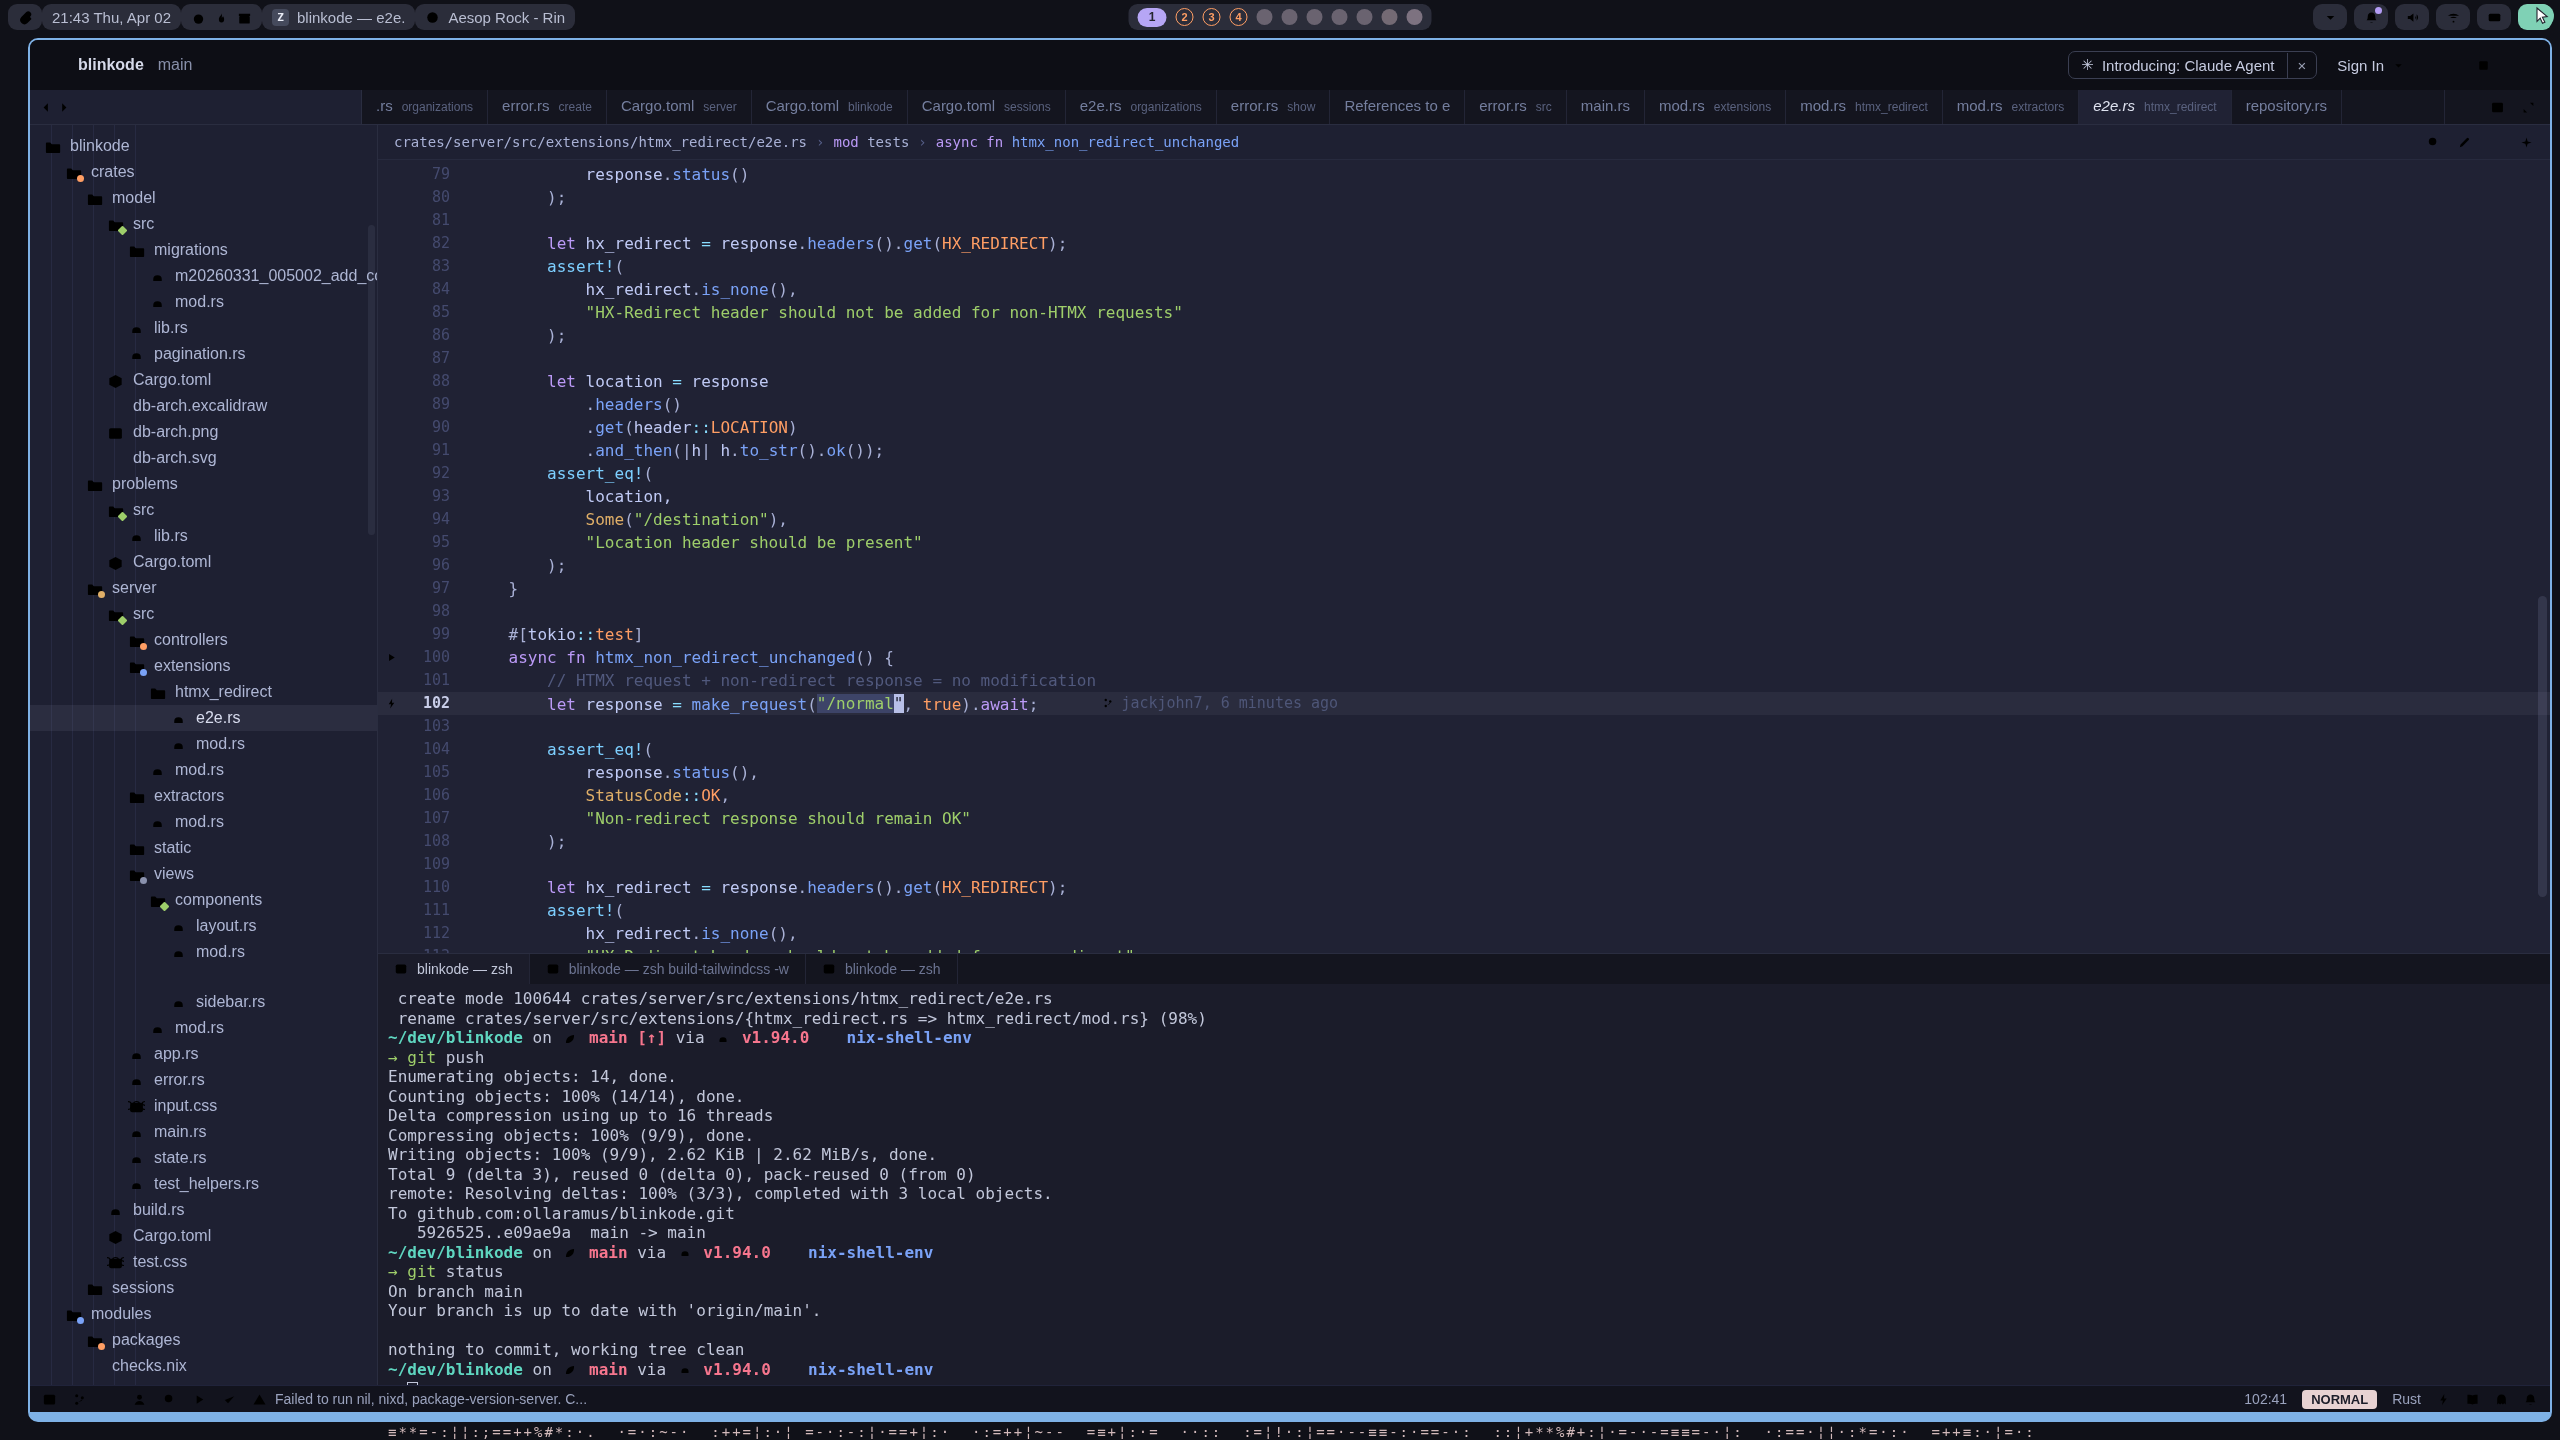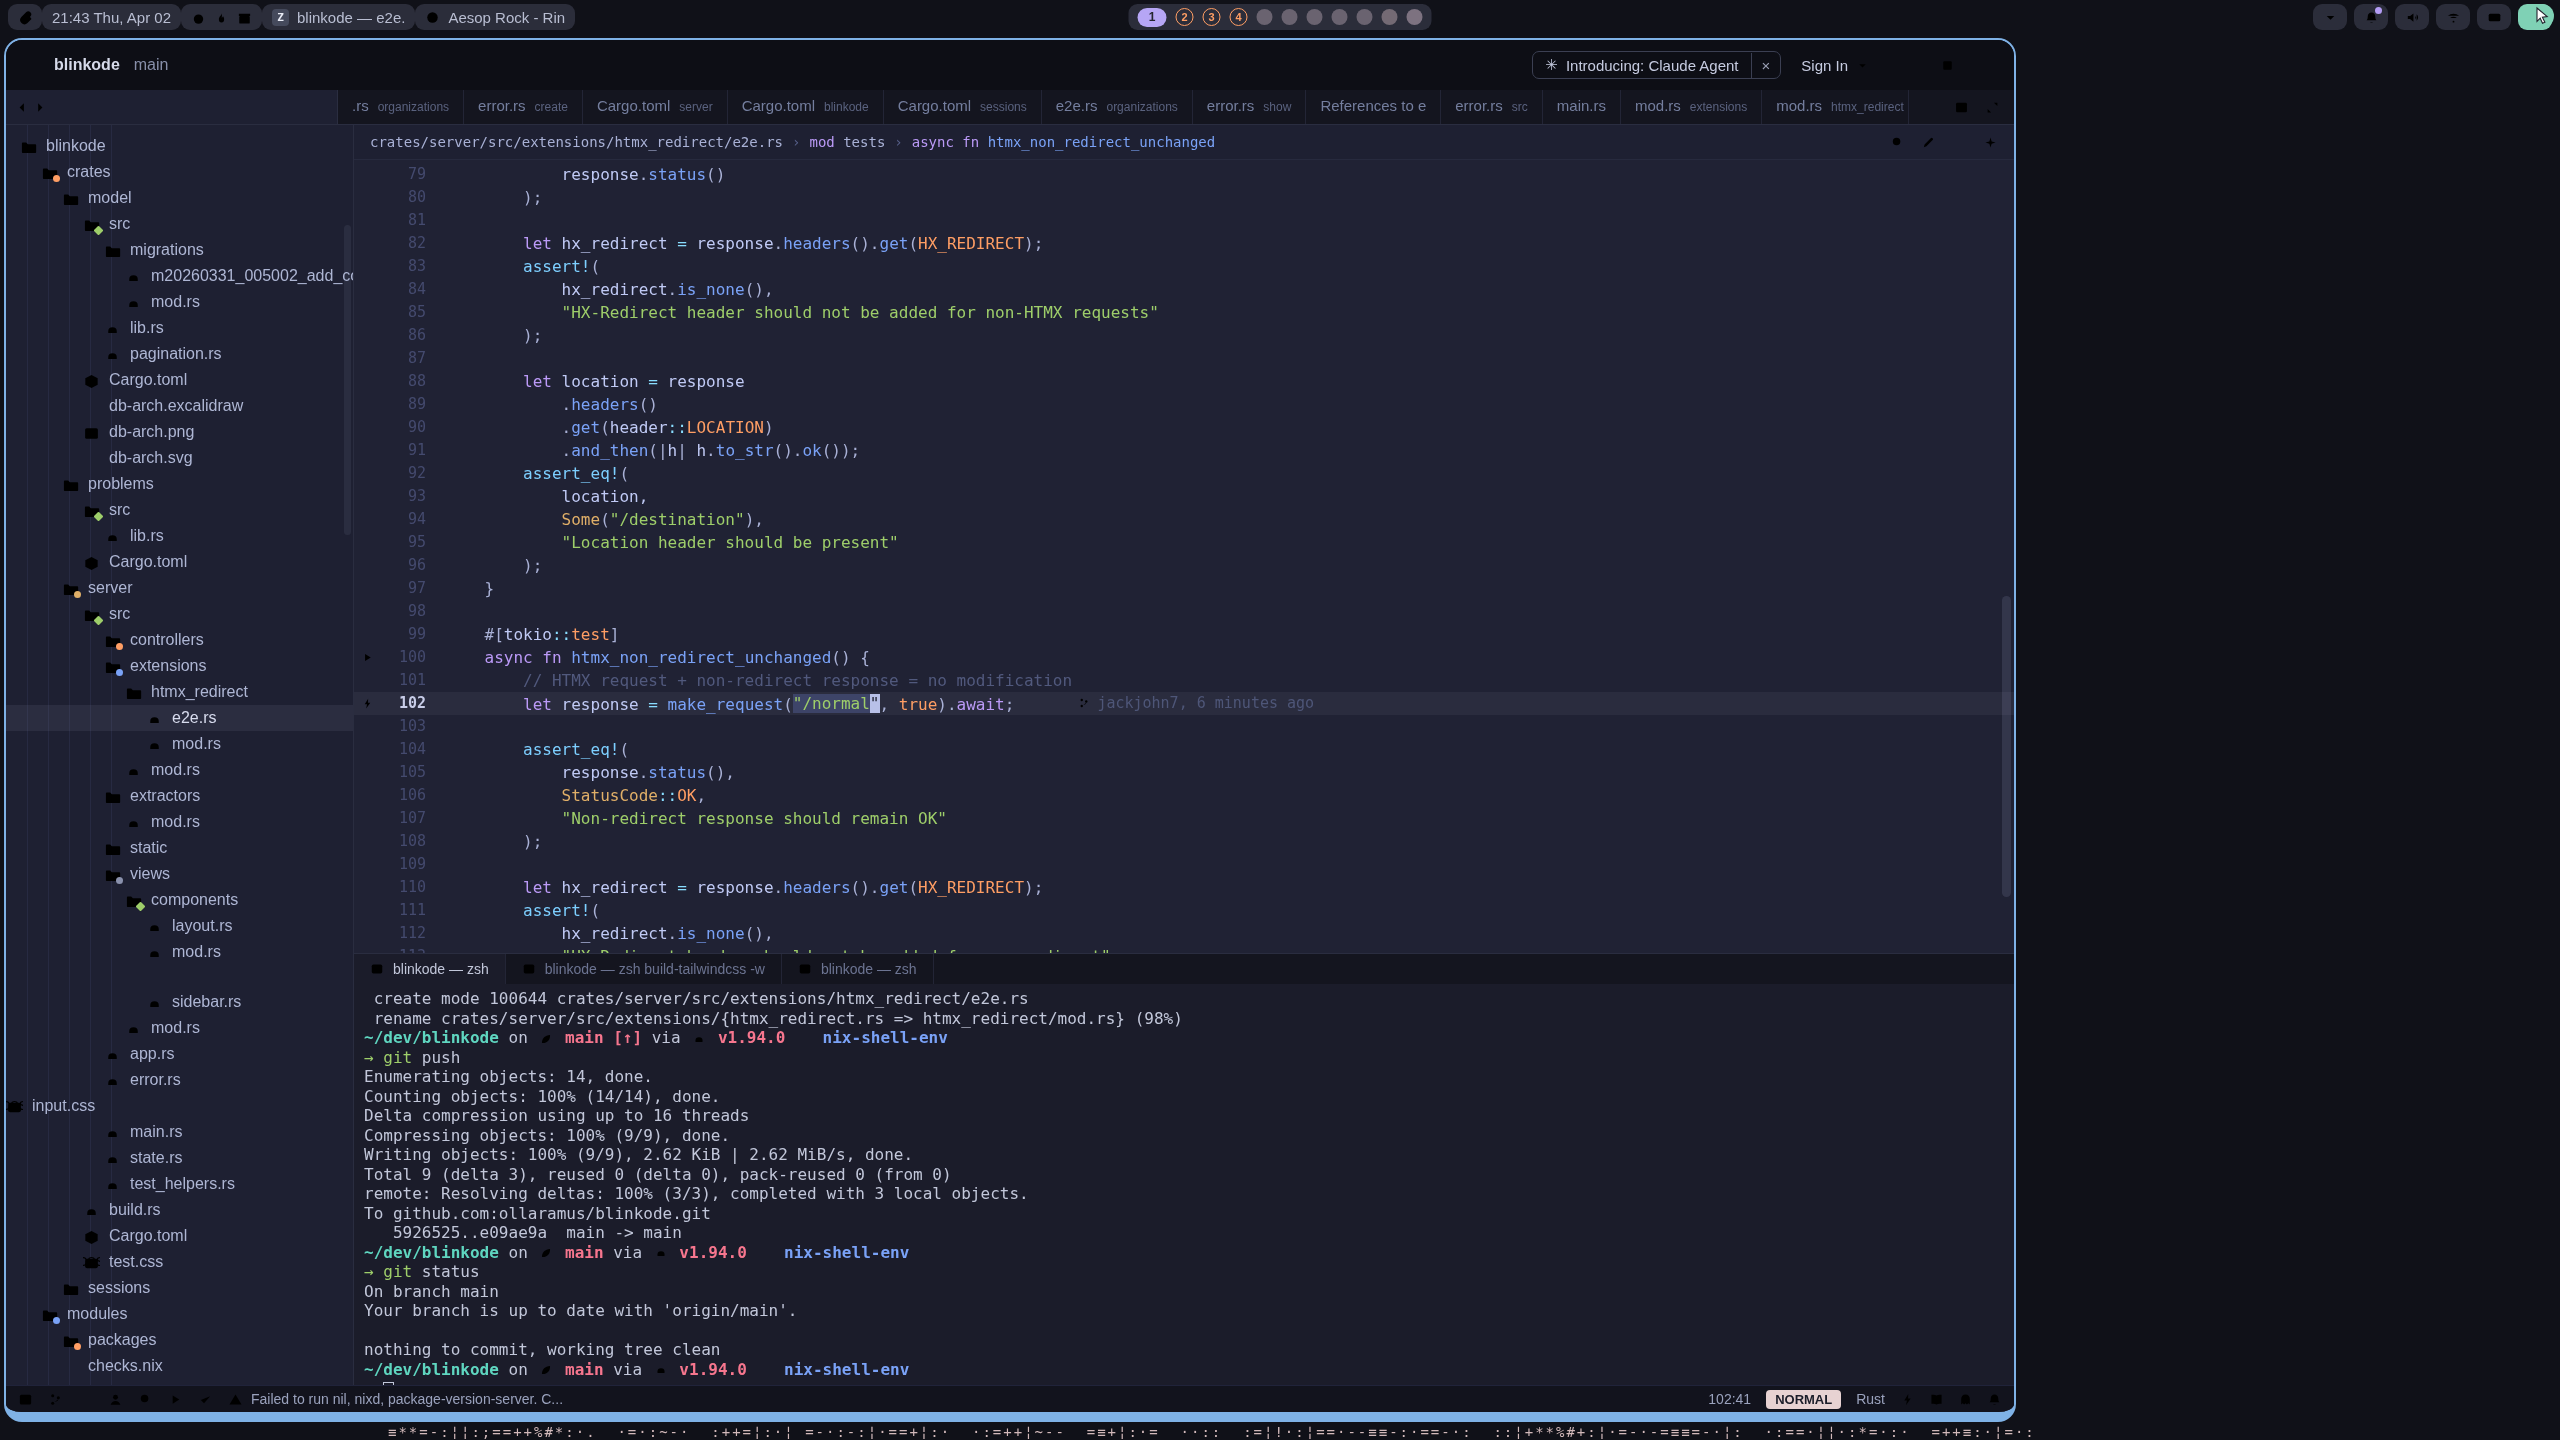--- a/index.html
+++ b/index.html
@@ -20,22 +20,22 @@
   .ws-d{width:16px;height:16px;border-radius:50%;background:#6a6370;}
   .ws-d:nth-last-child(2){background:#746a74;}
   .ws-d:last-child{background:#7d7280;}
   .sys-right{margin-left:auto;display:flex;gap:7px;align-items:center;}
   .iconpill{width:34px;justify-content:center;padding:0;position:relative;}
   .iconpill .dot{position:absolute;top:3px;right:6px;width:7px;height:7px;border-radius:50%;background:#b49df5;}
   .cursorpill{background:#7fd1b5;}
   .mousecursor{position:absolute;right:6px;top:4px;z-index:60;}
 
   
-  .window{position:absolute;left:4px;top:38px;width:2012px;height:1384px;box-sizing:border-box;
-          border:2px solid #7fb2e6;border-bottom:10px solid #7fb2e6;border-radius:18px;
+  .window{position:absolute;left:28px;top:38px;width:2524px;height:1384px;box-sizing:border-box;
+          border:2px solid #7fb2e6;border-bottom:10px solid #7fb2e6;border-radius:10px;
           background:#202234;overflow:hidden;display:flex;flex-direction:column;}
   .titlebar{height:50px;background:#0d0e15;display:flex;align-items:center;padding:0 18px;gap:14px;flex:none;}
   .titlebar .ic{color:#9aa0b4;}
   .tb-project{font-size:16px;font-weight:700;color:#d6daea;}
   .tb-branch{font-size:16px;color:#878fa9;}
   .tb-right{margin-left:auto;display:flex;align-items:center;gap:20px;}
   .promo{display:flex;align-items:center;border:1px solid #3b3f52;border-radius:7px;overflow:hidden;font-size:15px;color:#c6cbe0;}
   .promo>span{padding:4px 12px;display:flex;gap:8px;align-items:center;}
   .promo .pclose{border-left:1px solid #3b3f52;padding:4px 10px;color:#9aa0b4;}
   .signin{display:flex;align-items:center;gap:8px;font-size:15px;color:#c6cbe0;}
@@ -698,21 +698,21 @@
                 <use href="#s-rust"></use>
               </svg></span>
             <span class="tlabel">app.rs</span>
           </div>
           <div class="trow" style="padding-left: 98px;">
             <span class="ticon c-rust"><svg class="ic">
                 <use href="#s-rust"></use>
               </svg></span>
             <span class="tlabel">error.rs</span>
           </div>
-          <div class="trow" style=" gap: 9px;">
+          <div class="trow" style="padding-left: 98px; gap: 9px;">
             <span class="ticon c-css"><svg class="ic">
                 <use href="#s-css"></use>
               </svg></span>
             <span class="tlabel">input.css</span>
           </div>
           <div class="trow" style="padding-left: 98px;">
             <span class="ticon c-rust"><svg class="ic">
                 <use href="#s-rust"></use>
               </svg></span>
             <span class="tlabel">main.rs</span>

